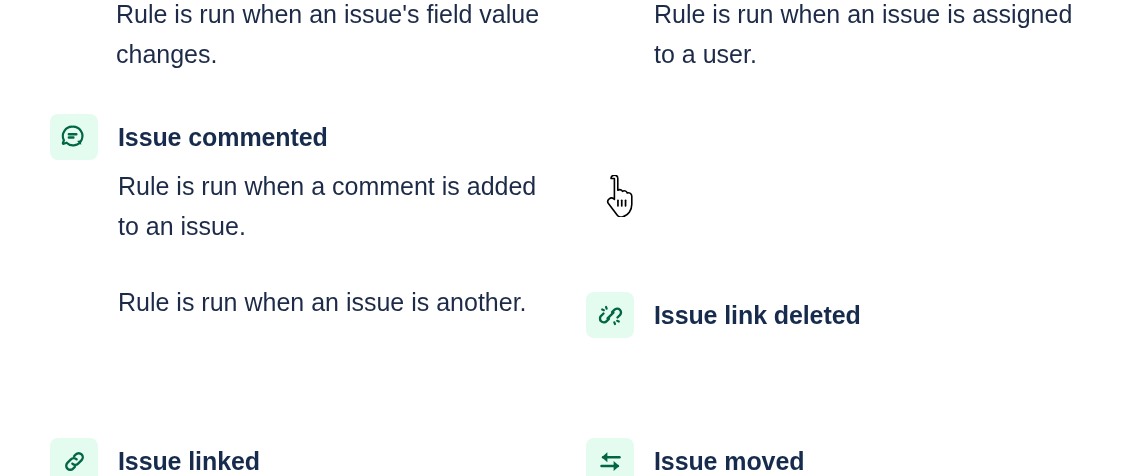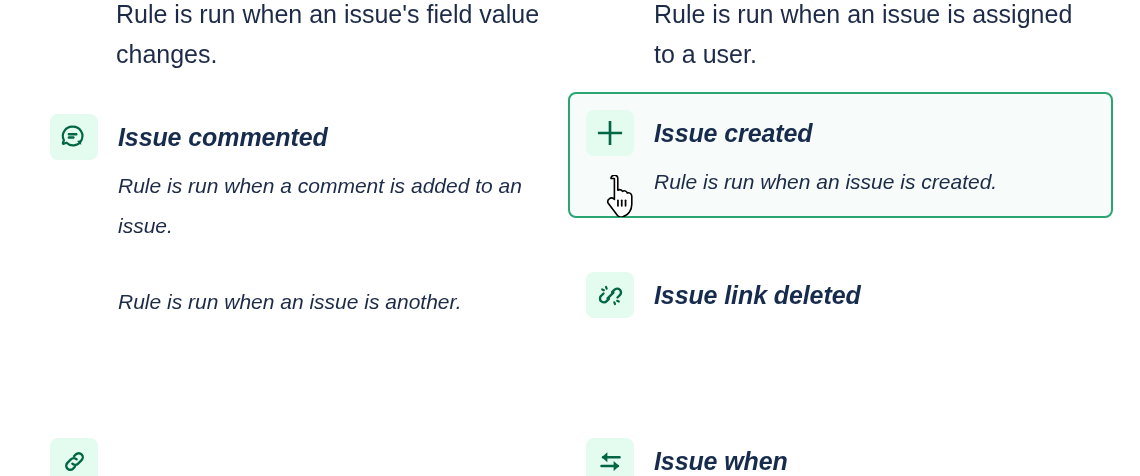--- a/index.html
+++ b/index.html
@@ -28,21 +28,20 @@
   }
   .trigger.col-left  { left: 32px; }
   .trigger.col-right { left: 568px; }
 
   .trigger-inner {
     position: relative;
     padding: 16px 16px 14px 16px;
     border: 2px solid transparent;
     border-radius: 8px;
     background: transparent;
-    font-style: italic;
   }
   .trigger.selected > .trigger-inner {
     border-color: #2aa675;
     background: #f7fcfa;
   }
 
   .head {
     display: flex;
     align-items: center;
     gap: 20px;
@@ -64,21 +63,21 @@
     font-size: 25px;
     font-weight: 700;
     letter-spacing: -0.1px;
     color: #172b4d;
     white-space: nowrap;
   }
 
   .desc {
     margin: 6px 0 0 0;
     padding-left: 68px;
-    font-size: 21px;
+    font-size: 25px;
     font-weight: 400;
     line-height: 40px;
     color: #1d2b48;
     max-width: 500px;
   }
   .trigger.col-right .desc { max-width: 430px; }
 
   
   .desc-only {
     position: absolute;
@@ -113,39 +112,26 @@
       <path d="M11.2 3.2a8 8 0 1 1-5.6 13.7l-2.4.9a.55.55 0 0 1-.72-.7l.86-2.3A8 8 0 0 1 11.2 3.2z" fill="none" stroke="#006644" stroke-width="1.9"></path>
       <path d="M7.6 9.6h6.4M7.6 12.4h3.9" stroke="#006644" stroke-width="2.1" stroke-linecap="round"></path>
       <path d="M14.6 15.4l3.6 3.4-.3-4z" fill="#006644"></path>
     </svg>
           </span>
           <span class="title">Issue commented</span>
         </div>
         <p class="desc">Rule is run when a comment is added to an issue.</p>
       </div>
     </div>
-    <div class="trigger col-right selected" style="top: 92px;">
-      <div class="trigger-inner">
-        <div class="head">
-          <span class="tile">
-            <svg width="30" height="30" viewBox="0 0 24 24" aria-hidden="true">
-      <path d="M12 3.4v17.2M3.4 12h17.2" stroke="#006644" stroke-width="2.1" stroke-linecap="square"></path>
-    </svg>
-          </span>
-          <span class="title">Issue created</span>
-        </div>
-        <p class="desc">Rule is run when an issue is created.</p>
-      </div>
-    </div>
     <div class="trigger col-left" style="top: 258px;">
       <div class="trigger-inner">
         <p class="desc">Rule is run when an issue is another.</p>
       </div>
     </div>
-    <div class="trigger col-right" style="top: 254px;">
+    <div class="trigger col-right" style="top: 274px;">
       <div class="trigger-inner">
         <div class="head">
           <span class="tile">
             <svg width="27" height="27" viewBox="0 0 24 24" aria-hidden="true">
       <path d="M9.4 14.6l5.2-5.2" fill="none" stroke="#006644" stroke-width="2.1" stroke-linecap="round"></path>
       <path d="M13.4 9.0l2.0-2.0a3.4 3.4 0 1 1 4.8 4.8l-2.0 2.0" fill="none" stroke="#006644" stroke-width="2.1" stroke-linecap="round"></path>
       <path d="M10.6 15.0l-2.0 2.0a3.4 3.4 0 1 1-4.8-4.8l2.0-2.0" fill="none" stroke="#006644" stroke-width="2.1" stroke-linecap="round"></path>
       <g stroke="#006644" stroke-width="1.9" stroke-linecap="round">
         <path d="M8.0 4.4l.6 1.6"></path>
         <path d="M4.6 6.6l1.5.7"></path>
@@ -160,35 +146,36 @@
     </div>
     <div class="trigger col-left" style="top: 420px;">
       <div class="trigger-inner">
         <div class="head">
           <span class="tile">
             <svg width="27" height="27" viewBox="0 0 24 24" aria-hidden="true">
       <path d="M10.1 13.9a3.6 3.6 0 0 0 5.1 0l3.1-3.1a3.6 3.6 0 1 0-5.1-5.1l-1.6 1.6" fill="none" stroke="#006644" stroke-width="2.1" stroke-linecap="round"></path>
       <path d="M13.9 10.1a3.6 3.6 0 0 0-5.1 0l-3.1 3.1a3.6 3.6 0 1 0 5.1 5.1l1.6-1.6" fill="none" stroke="#006644" stroke-width="2.1" stroke-linecap="round"></path>
     </svg>
           </span>
+          <span class="title">Issue linked</span>
         </div>
       </div>
     </div>
     <div class="trigger col-right" style="top: 420px;">
       <div class="trigger-inner">
         <div class="head">
           <span class="tile">
             <svg width="27" height="27" viewBox="0 0 24 24" aria-hidden="true">
       <path d="M20 8.2H5.4" fill="none" stroke="#006644" stroke-width="2.2" stroke-linecap="round"></path>
       <path d="M9.2 3.8L4.2 8.2l5.0 4.4z" fill="#006644"></path>
       <path d="M4 16.0h14.6" fill="none" stroke="#006644" stroke-width="2.2" stroke-linecap="round"></path>
       <path d="M14.8 11.6l5.0 4.4-5.0 4.4z" fill="#006644"></path>
     </svg>
           </span>
-          <span class="title">Issue when</span>
+          <span class="title">Issue moved</span>
         </div>
       </div>
     </div>
   </div>
 
 <svg id="cursor" viewBox="0 0 34 42" xmlns="http://www.w3.org/2000/svg" style="left: 601px; top: 175px;">
   <path d="M10 3.5c0-1.9 1.5-3.4 3.4-3.4s3.4 1.5 3.4 3.4v11.8
            c0.9-0.7 2.2-0.9 3.3-0.4 0.6 0.3 1.1 0.8 1.4 1.4
            0.9-0.6 2.1-0.7 3.1-0.2 0.8 0.4 1.4 1.1 1.6 1.9
            0.9-0.4 1.9-0.4 2.8 0.1 1.1 0.6 1.8 1.8 1.8 3.1v8.1

